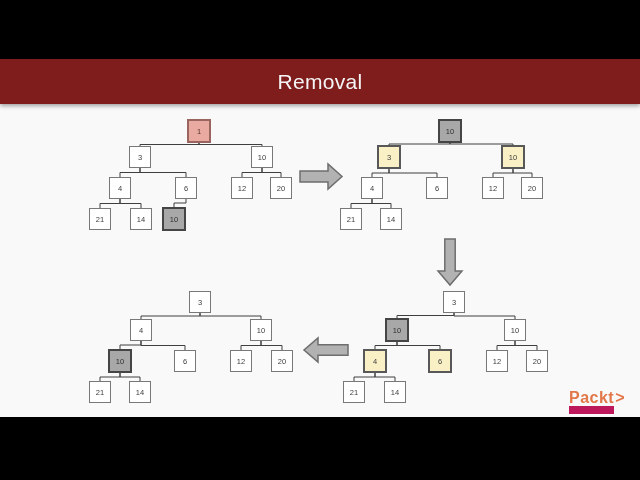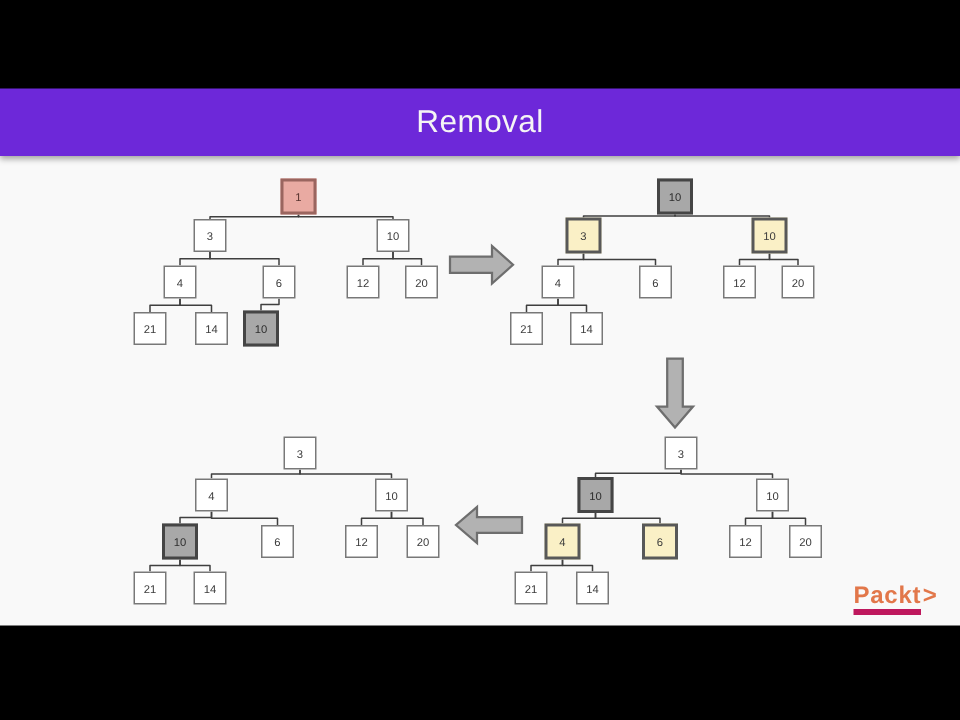--- a/index.html
+++ b/index.html
@@ -5,36 +5,36 @@
   html,body{margin:0;padding:0;background:#000;}
   .slide{
     position:relative;width:640px;height:480px;overflow:hidden;
     background:#000;font-family:"Liberation Sans",sans-serif;
   }
   .letterbox{position:absolute;left:0;width:100%;background:#000;}
   .letterbox.top{top:0;height:59px;}
   .letterbox.bottom{top:417px;height:63px;}
   .titlebar{
     position:absolute;top:59px;left:0;width:100%;height:45px;
-    background:#6d28d9;display:flex;align-items:center;justify-content:center;
+    background:#7f1d1d;display:flex;align-items:center;justify-content:center;
     box-shadow:0 2px 4px rgba(0,0,0,.35);z-index:3;
   }
   .titlebar span{color:#f5f5f5;font-size:21px;letter-spacing:.3px;}
   .canvas{position:absolute;top:104px;left:0;width:640px;height:313px;background:#f9f9f9;z-index:1;}
   #edge-arrow-layer{position:absolute;top:0;left:0;width:640px;height:480px;z-index:2;}
   .tree{position:absolute;top:0;left:0;width:640px;height:480px;z-index:4;pointer-events:none;}
   .node{
     position:absolute;box-sizing:border-box;display:flex;align-items:center;justify-content:center;
     font-size:7.5px;color:#3c3c3c;background:#fff;border:1px solid #787878;
   }
   .brand{
     position:absolute;top:389px;right:15px;z-index:5;
     color:#e2774a;font-size:16px;font-weight:bold;letter-spacing:.5px;
   }
-  .brand .bt{border-bottom:4px solid #be185d;padding-bottom:0px;}
+  .brand .bt{border-bottom:8px solid #be185d;padding-bottom:0px;}
   .brand .bm{margin-left:1px;}
 </style>
 </head>
 <body>
 
 <div class="slide">
   <div class="letterbox top"></div>
   <div class="letterbox bottom"></div>
 
   <div class="titlebar">

